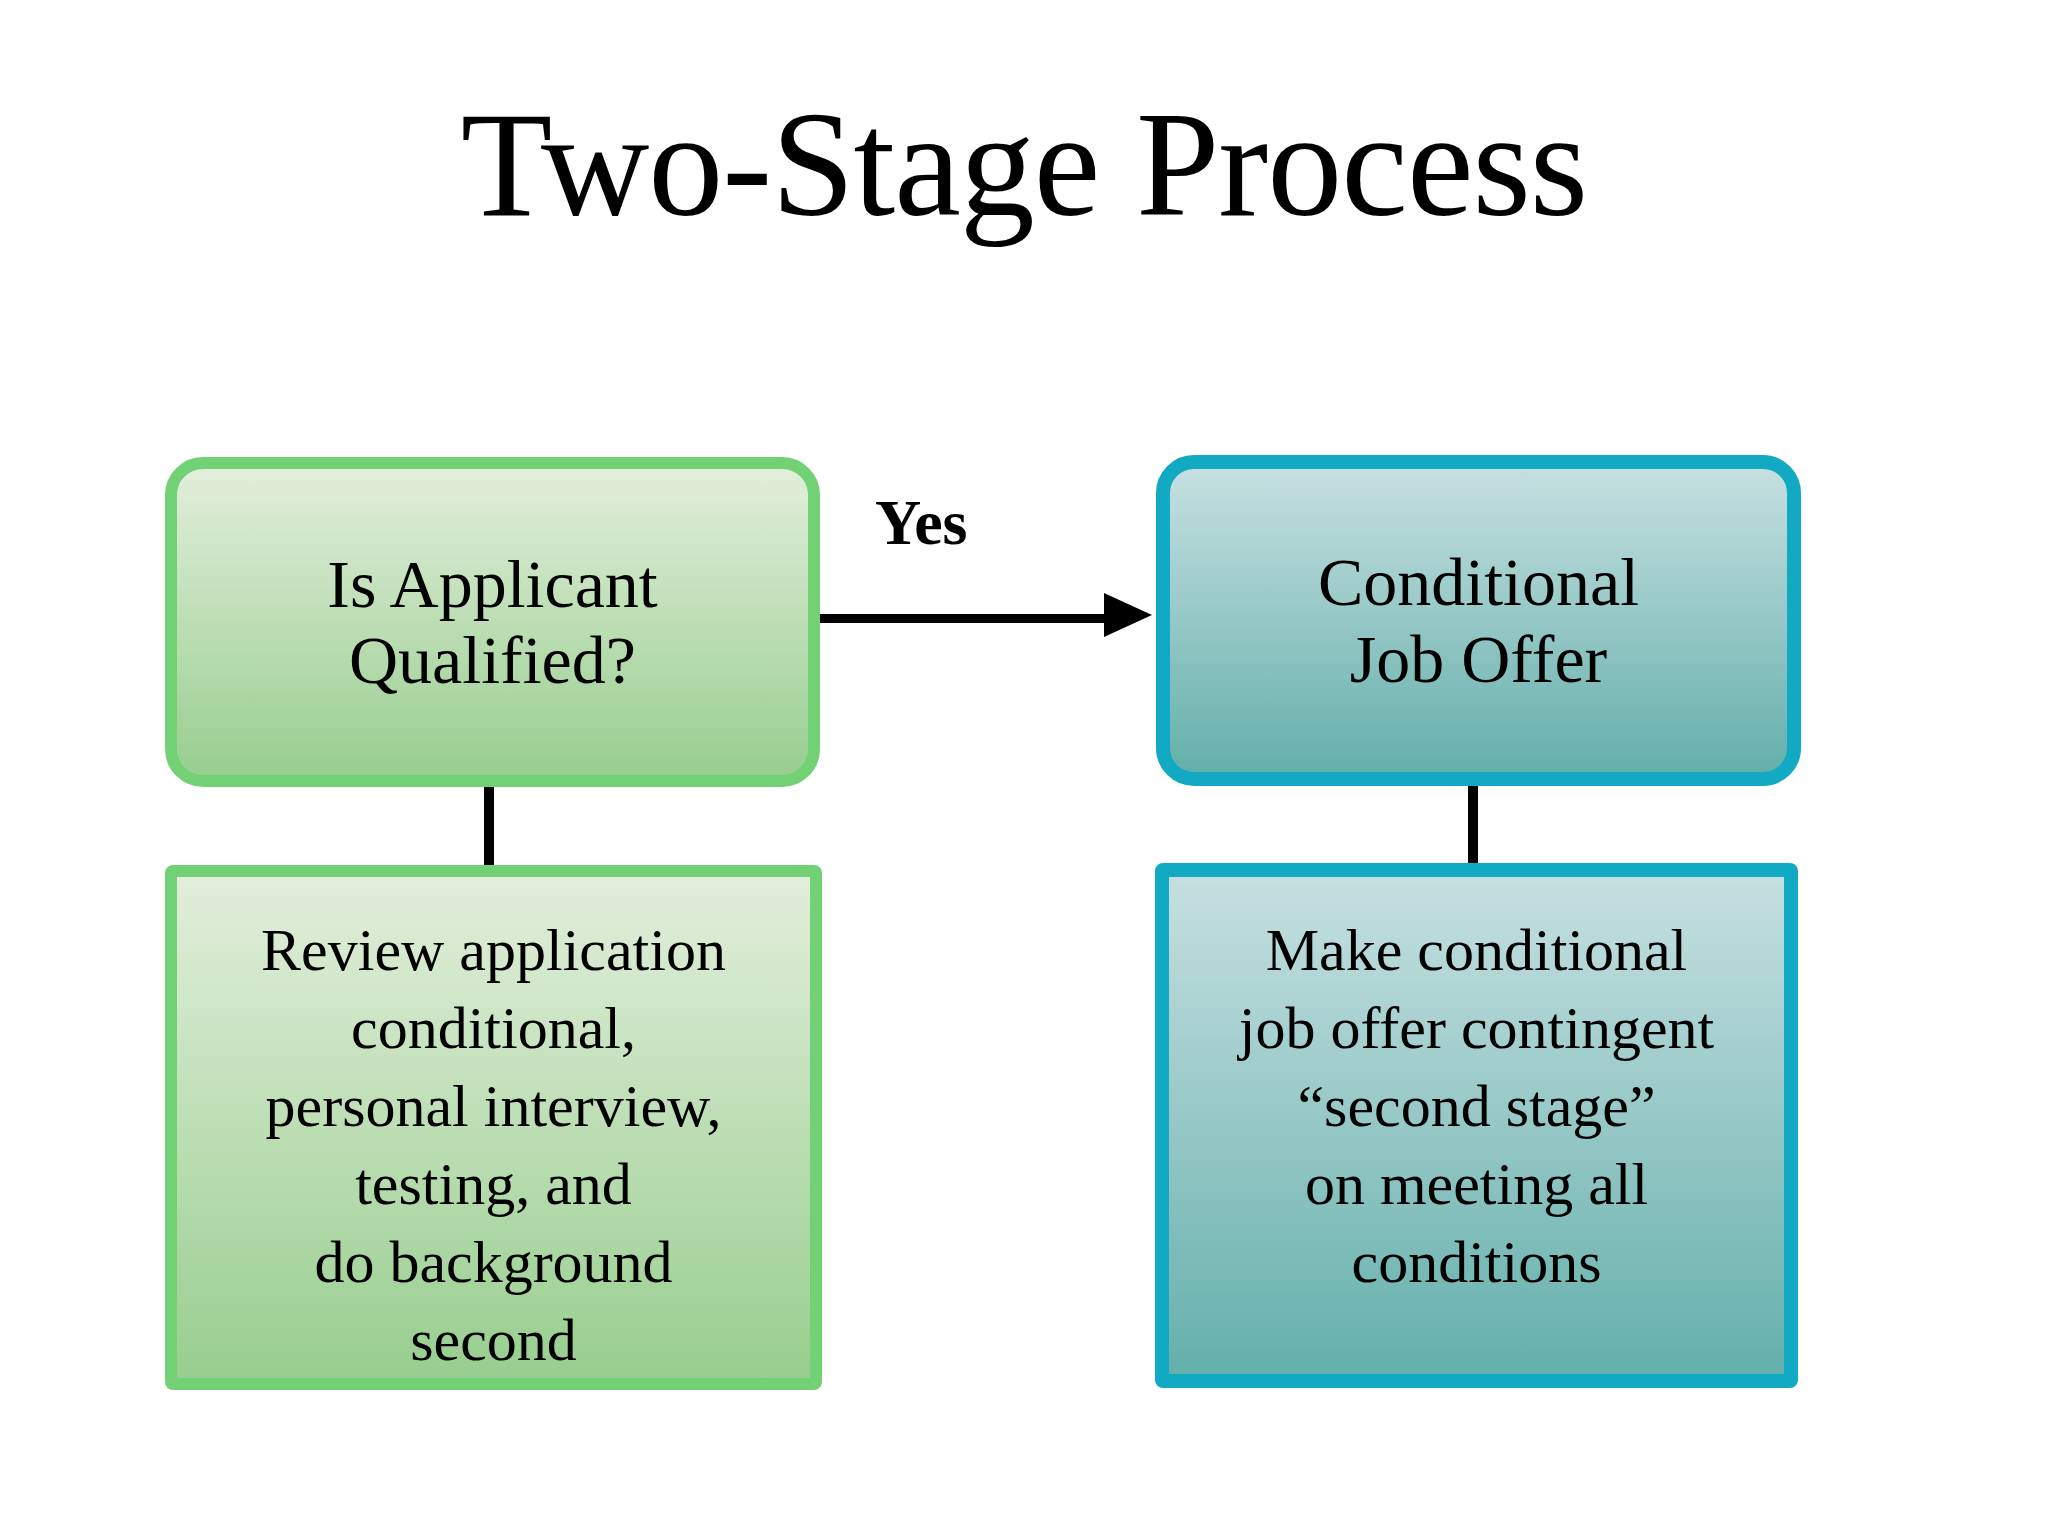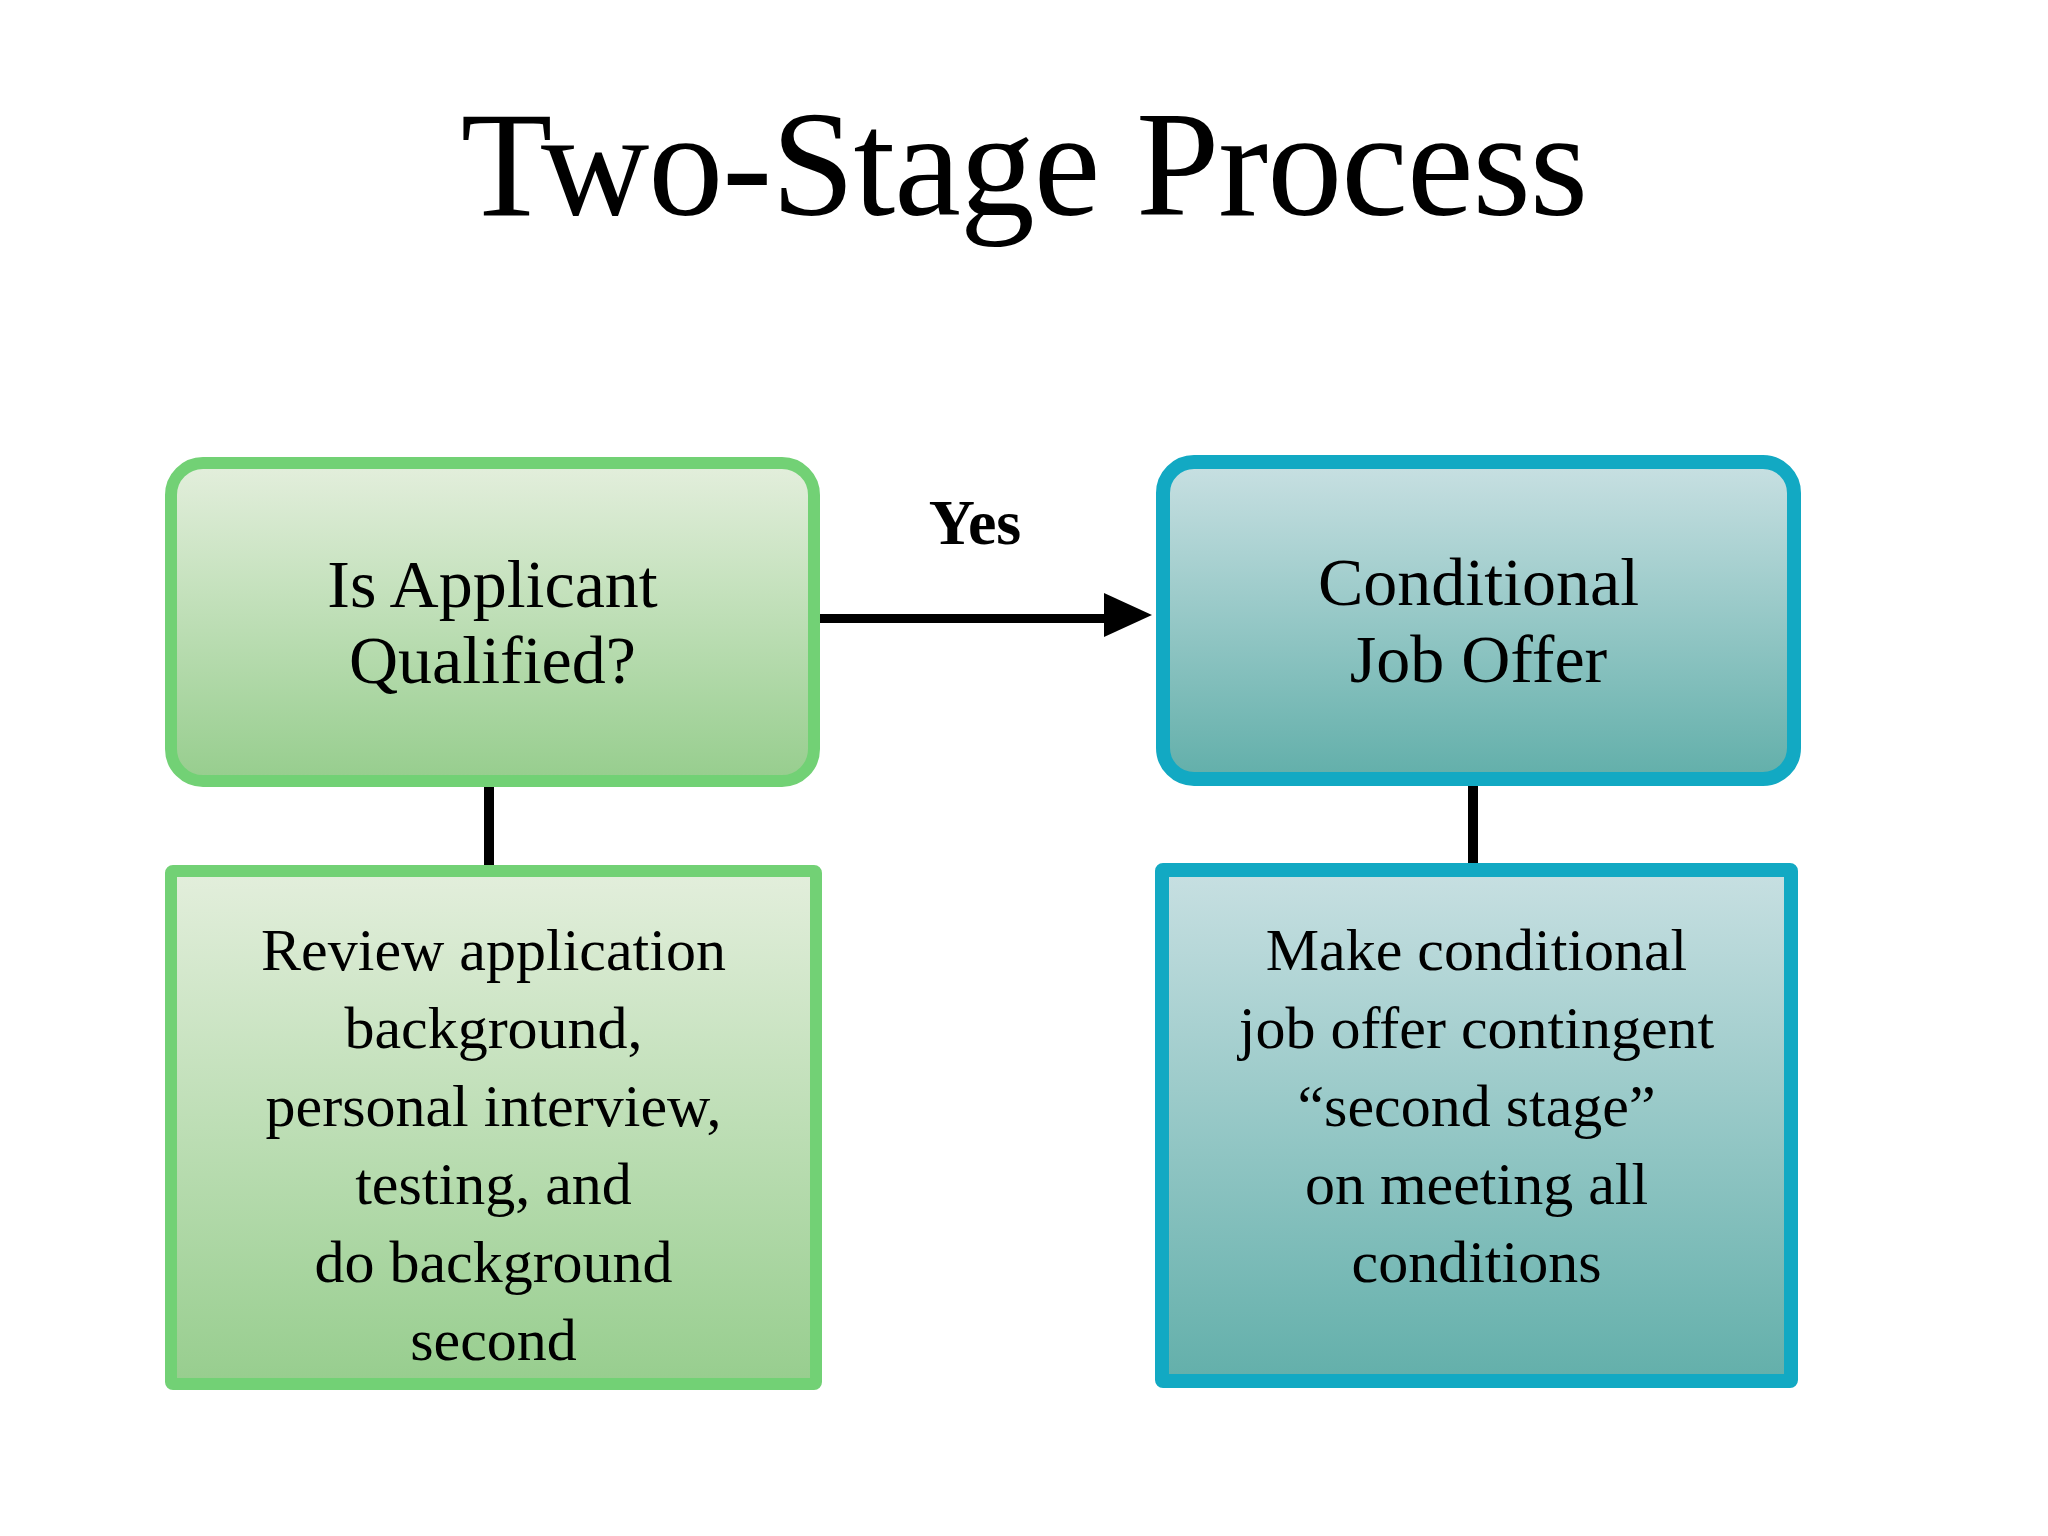--- a/index.html
+++ b/index.html
@@ -90,21 +90,20 @@
     height: 0;
     border-top: 22px solid transparent;
     border-bottom: 22px solid transparent;
     border-left: 48px solid #000000;
   }
   .yes-label {
     position: absolute;
     left: 875px;
     top: 486px;
     width: 200px;
-    text-align: center;
     font-size: 64px;
     font-weight: bold;
   }
 </style>
 </head>
 <body>
 
 <div class="slide">
 
   <h1 class="title">Two-Stage Process</h1>
@@ -114,21 +113,21 @@
     <div>Qualified?</div>
   </div>
 
   <div class="box teal top-row box-tr">
     <div>Conditional</div>
     <div>Job Offer</div>
   </div>
 
   <div class="box green bottom-row box-bl">
     <div>Review application</div>
-    <div>background,</div>
+    <div>conditional,</div>
     <div>personal interview,</div>
     <div>testing, and</div>
     <div>do background</div>
     <div>second</div>
   </div>
 
   <div class="box teal bottom-row box-br">
     <div>Make conditional</div>
     <div>job offer contingent</div>
     <div>“second stage”</div>

